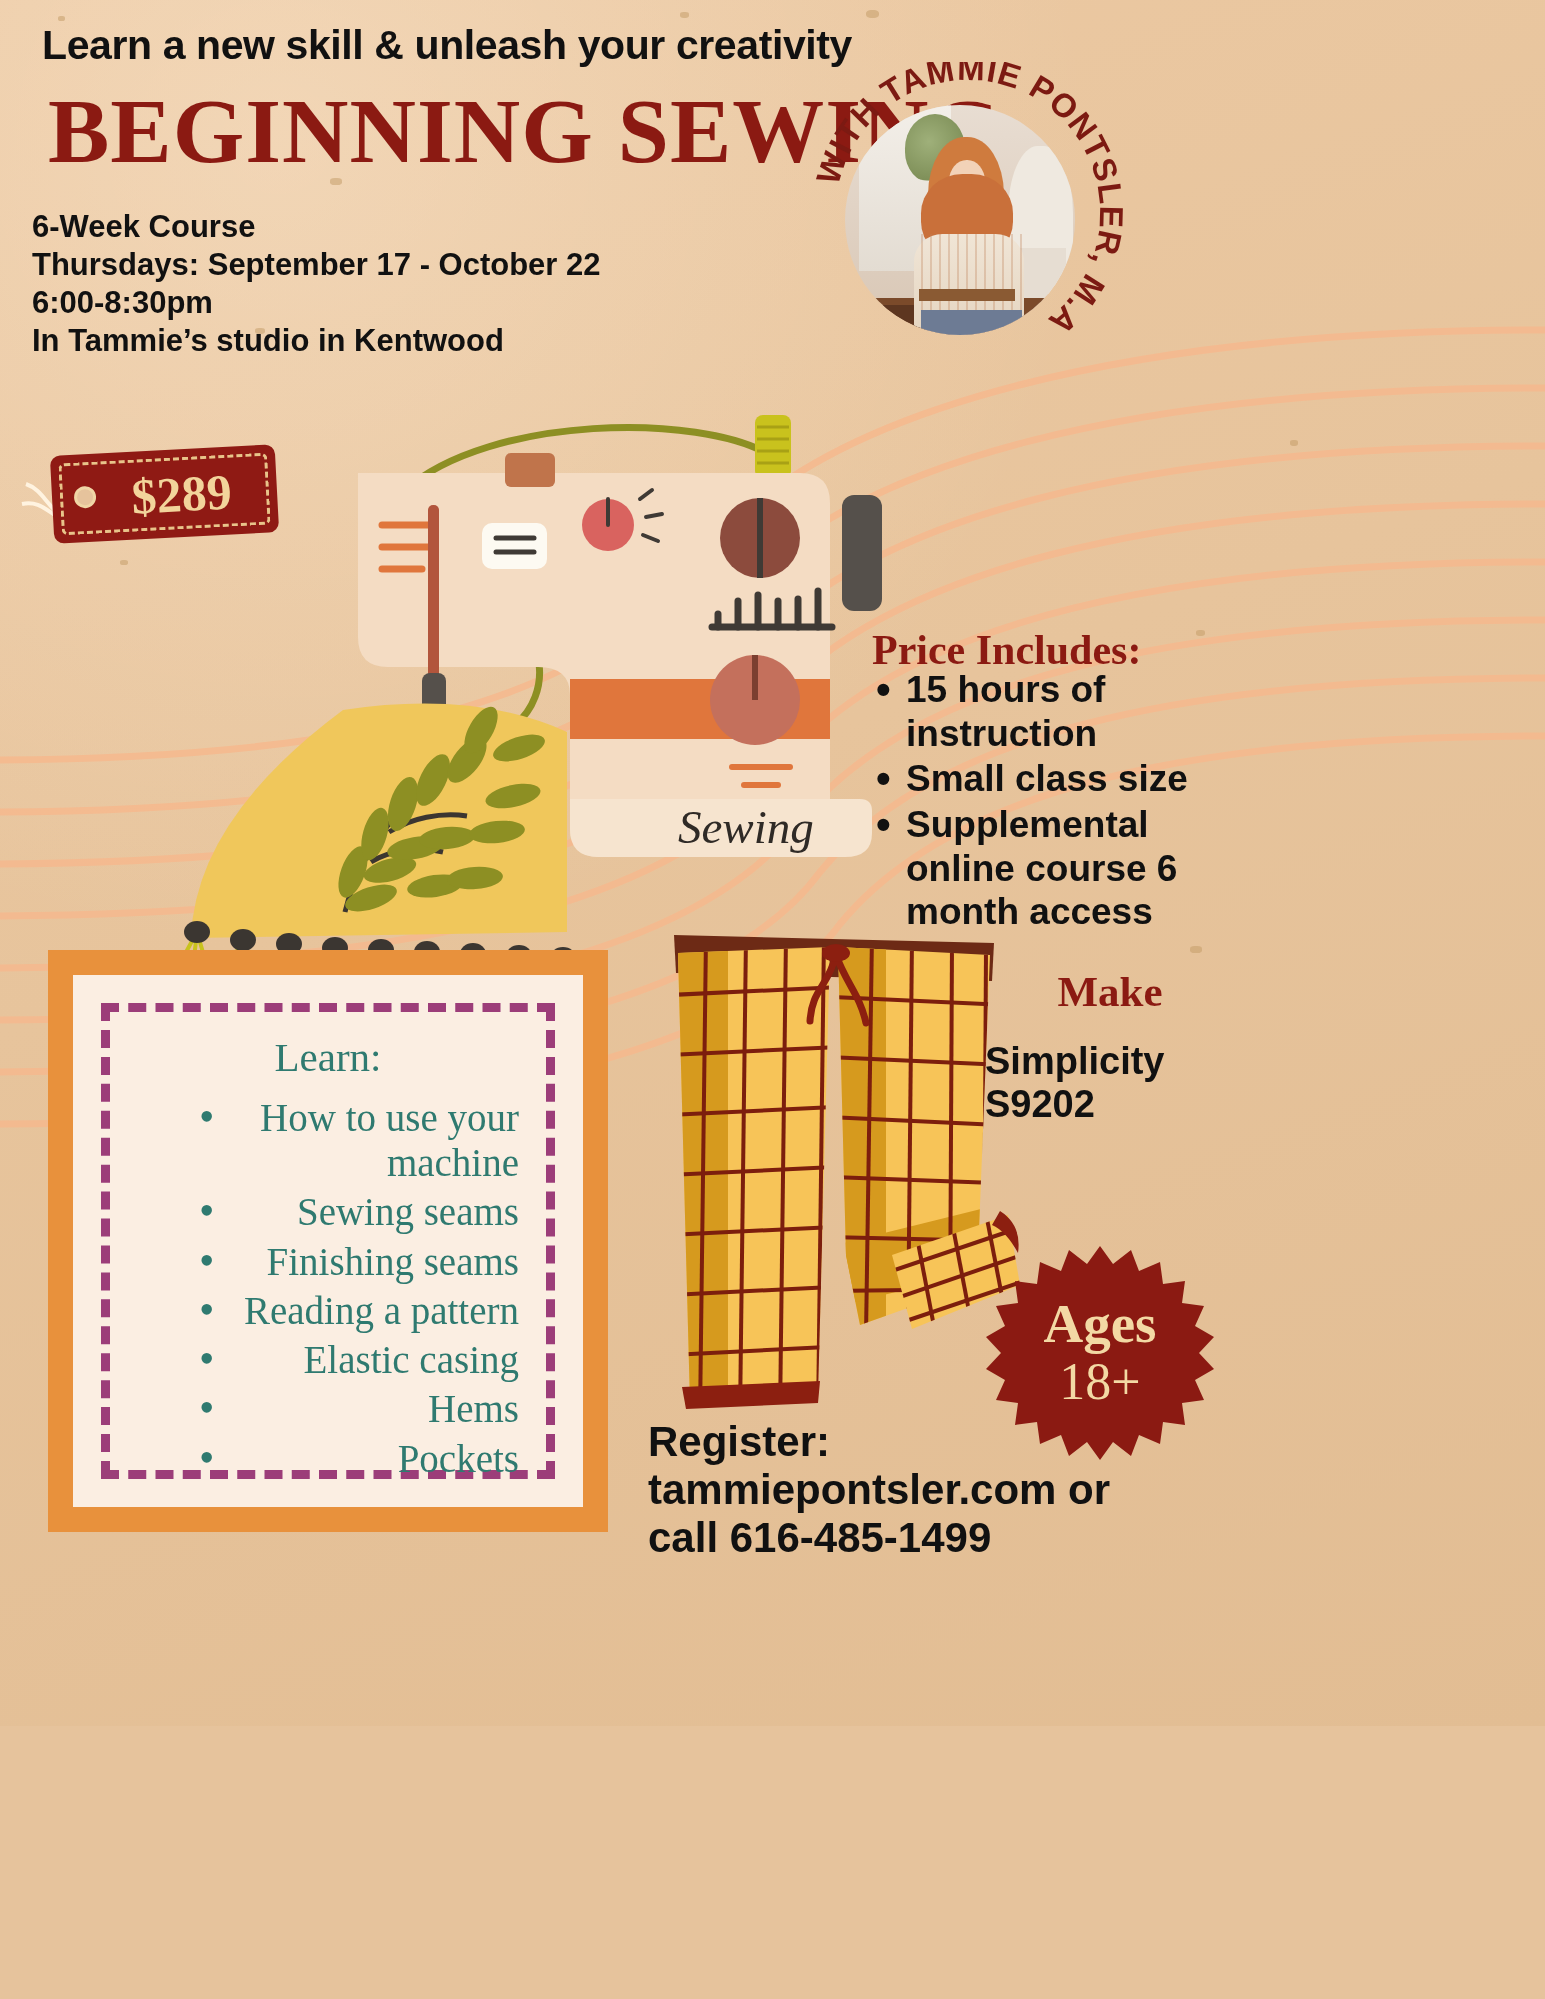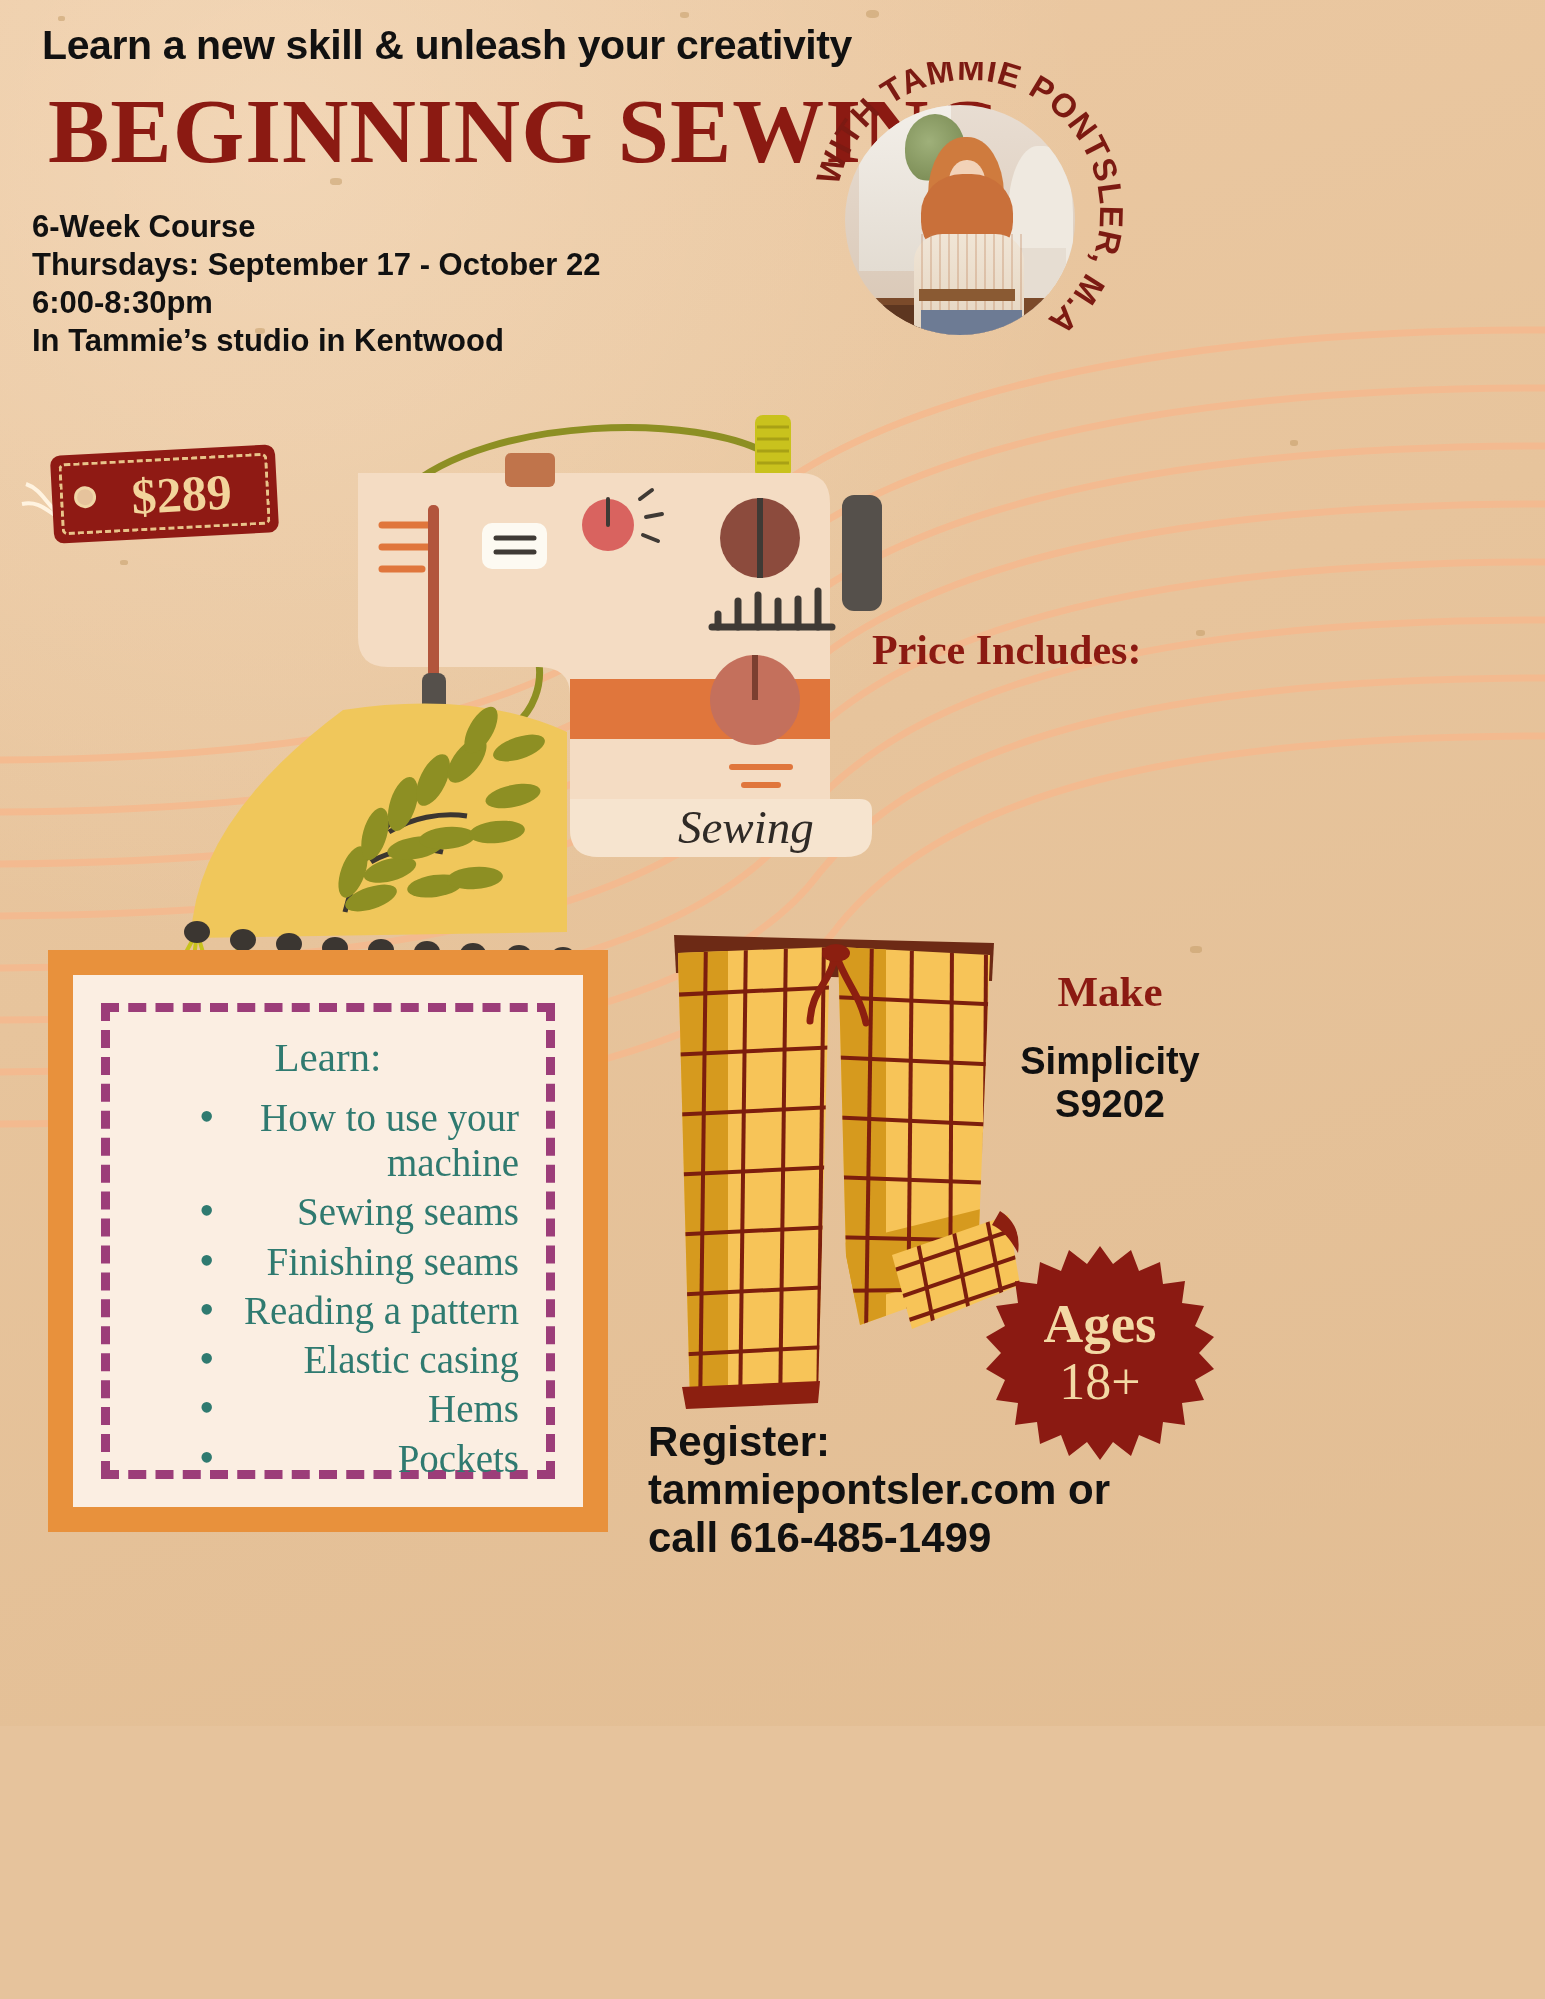--- a/index.html
+++ b/index.html
@@ -131,21 +131,21 @@
   
   .pants{position:absolute;left:660px;top:925px;width:360px;height:520px;}
 
   
   .make-title{
     position:absolute;left:995px;top:967px;width:230px;text-align:center;
     font-family:"Liberation Serif",serif;font-weight:bold;
     font-size:43px;color:#8b1a12;
   }
   .make-sub{
-    position:absolute;left:985px;top:1040px;width:250px;text-align:center;
+    position:absolute;left:985px;top:1040px;width:250px;text-align:left;
     font-size:38px;font-weight:bold;color:#111;line-height:1.12;
   }
 
   
   .ages{position:absolute;left:985px;top:1240px;width:230px;height:230px;}
   .ages .lbl1{
     position:absolute;left:0;right:0;top:52px;text-align:center;
     font-family:"Liberation Serif",serif;font-size:55px;color:#f3d9a4;font-weight:bold;
   }
   .ages .lbl2{
@@ -374,20 +374,25 @@
       <ellipse cx="160" cy="248" rx="13" ry="11"></ellipse>
       <ellipse cx="206" cy="250" rx="13" ry="11"></ellipse>
       <ellipse cx="252" cy="252" rx="13" ry="11"></ellipse>
       <ellipse cx="298" cy="254" rx="13" ry="11"></ellipse>
       <ellipse cx="344" cy="256" rx="13" ry="11"></ellipse>
       <ellipse cx="388" cy="258" rx="13" ry="11"></ellipse>
     </g>
   </svg>
 
   <div class="pi-head">Price Includes:</div>
+  <ul class="pi-list">
+    <li>15 hours of instruction</li>
+    <li>Small class size</li>
+    <li>Supplemental online course 6 month access</li>
+  </ul>
 
   <div class="learnbox">
     <div class="inner">
       <div class="dash"></div>
       <div class="learn-title">Learn:</div>
       <ul class="learn-list">
         <li>How to use your machine</li>
         <li>Sewing seams</li>
         <li>Finishing seams</li>
         <li>Reading a pattern</li>

